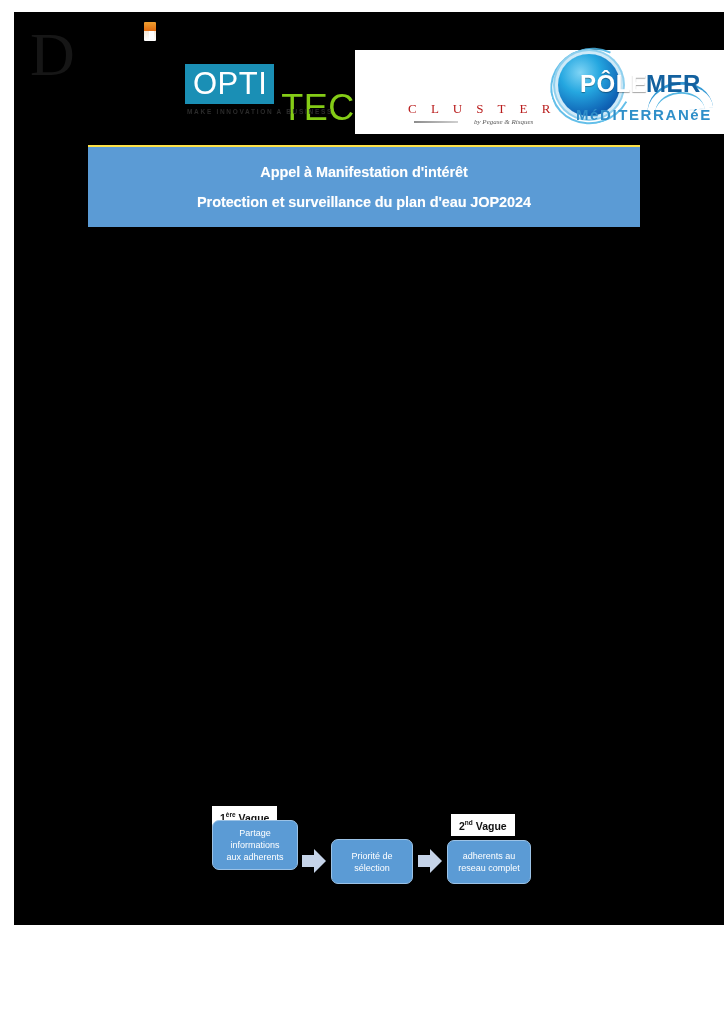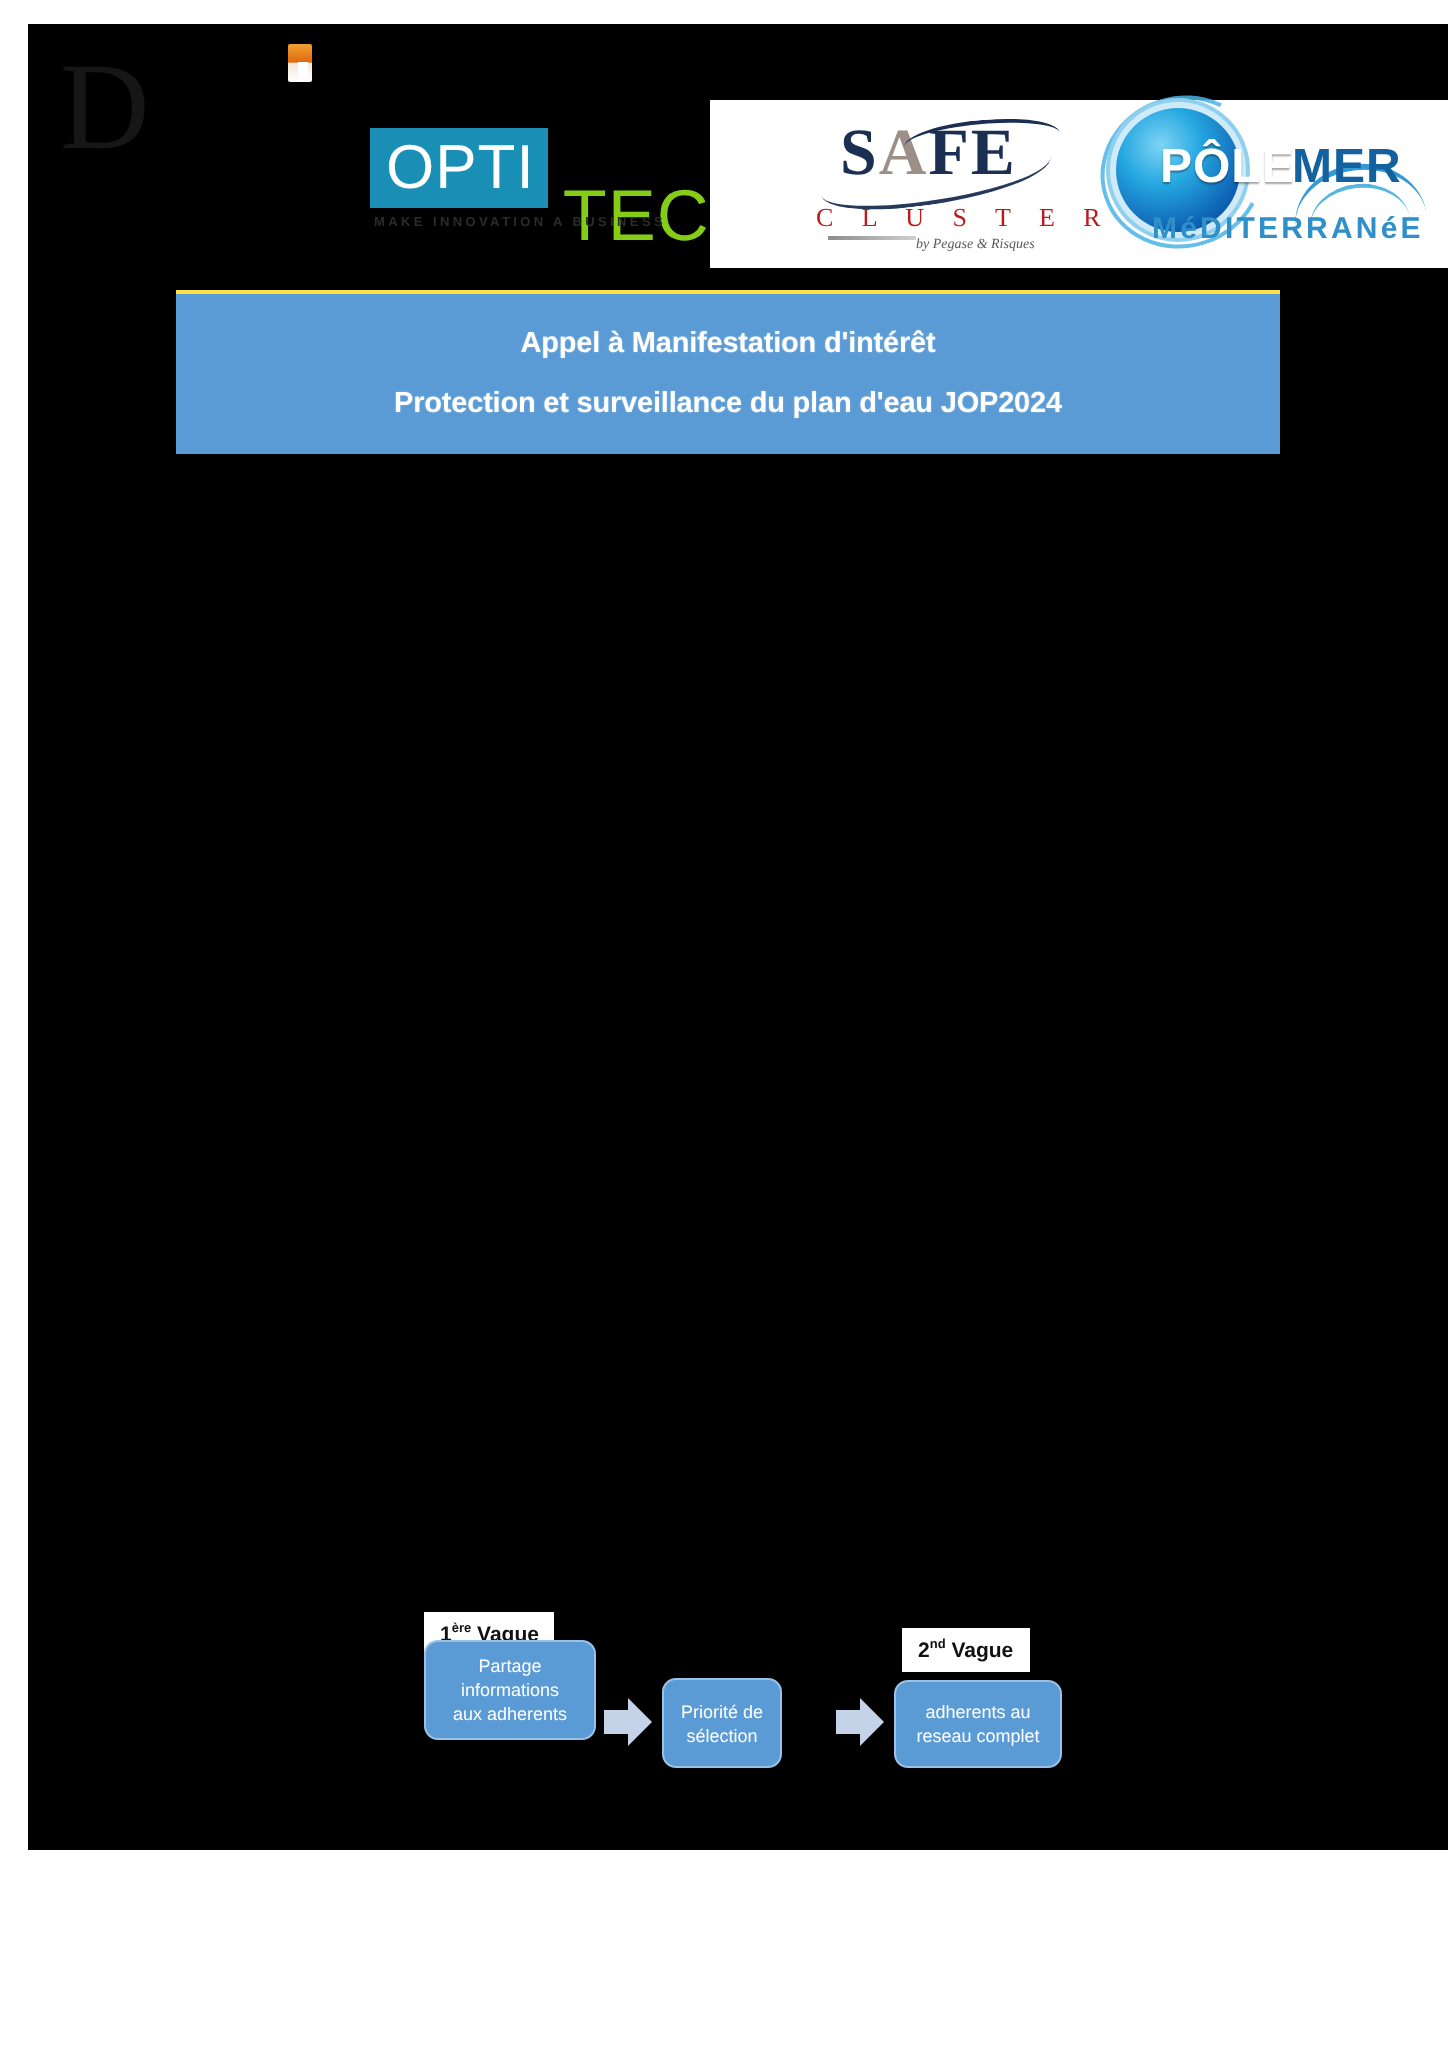--- a/index.html
+++ b/index.html
@@ -188,22 +188,22 @@
     letter-spacing: 5.5px;
     color: #b91c1c;
     white-space: nowrap;
   }
   .safe-by-line {
     position: absolute;
     left: 16px;
     top: 62px;
     width: 112px;
     display: flex;
-    align-items: flex-start;
-    gap: 0;
+    align-items: center;
+    gap: 16px;
   }
   .safe-by-rule {
     flex: 0 0 44px;
     height: 2px;
     background: linear-gradient(90deg,#8c8c8c,#d0d0d0);
   }
   .safe-by-text {
     font-family: "Liberation Serif", serif;
     font-style: italic;
     font-size: 7px;
@@ -396,25 +396,20 @@
         <div class="optitec-row">
           <div class="optitec-opti">OPTI</div>
           <div class="optitec-tec">TEC</div>
         </div>
         <div class="optitec-tagline">MAKE INNOVATION A BUSINESS</div>
       </div>
 
       <div class="white-strip">
 
         <div class="logo-safe">
-          <div class="safe-mark">
-            <div class="safe-word">S<span class="a-soft">A</span>FE</div>
-            <div class="safe-swoosh"></div>
-            <div class="safe-swoosh2"></div>
-          </div>
           <div class="safe-cluster">C L U S T E R</div>
           <div class="safe-by-line">
             <div class="safe-by-rule"></div>
             <div class="safe-by-text">by Pegase &amp; Risques</div>
           </div>
         </div>
 
         <div class="logo-polemer">
           <div class="pm-orb-ring"></div>
           <div class="pm-orb"></div>
@@ -444,21 +439,21 @@
           <span>informations</span>
           <span>aux adherents</span>
         </div>
       </div>
 
       <div class="arrow" style="left:104px; top:47px;">
         <div class="arrow-shaft"></div>
         <div class="arrow-head"></div>
       </div>
 
-      <div class="flow-box" style="left:133px; top:39px; width:60px; height:45px;">
+      <div class="flow-box" style="left:133px; top:39px; width:82px; height:45px;">
         <div>
           <span>Priorité de</span>
           <span>sélection</span>
         </div>
       </div>
 
       <div class="arrow" style="left:220px; top:47px;">
         <div class="arrow-shaft"></div>
         <div class="arrow-head"></div>
       </div>

